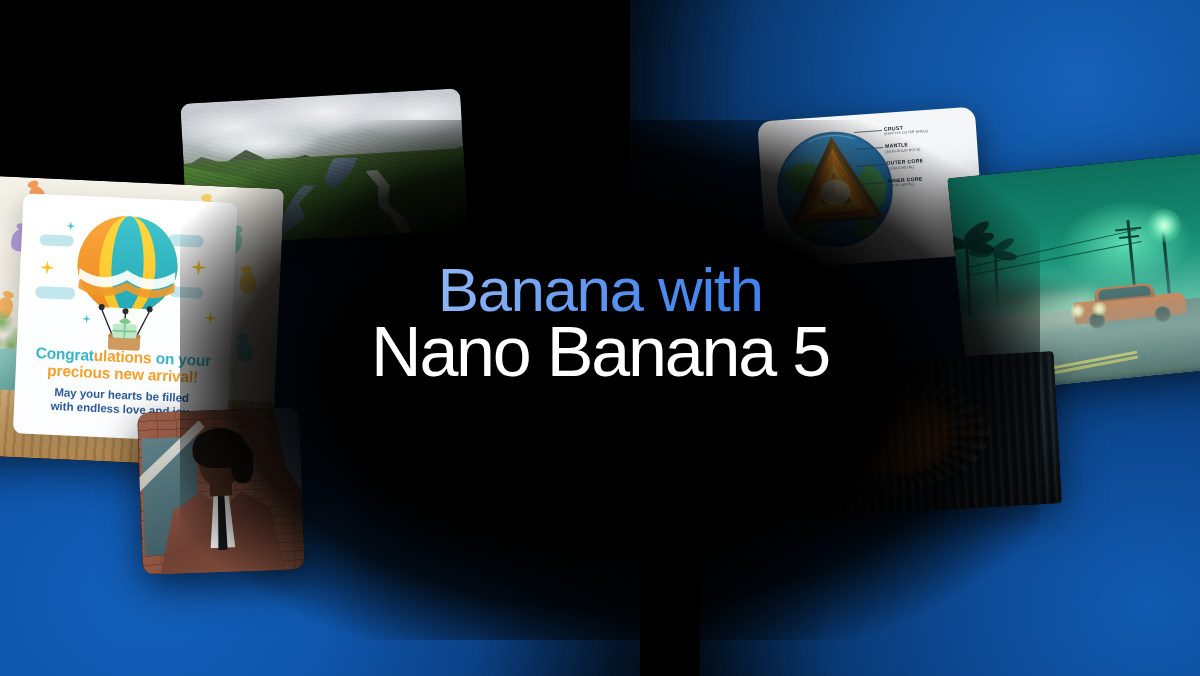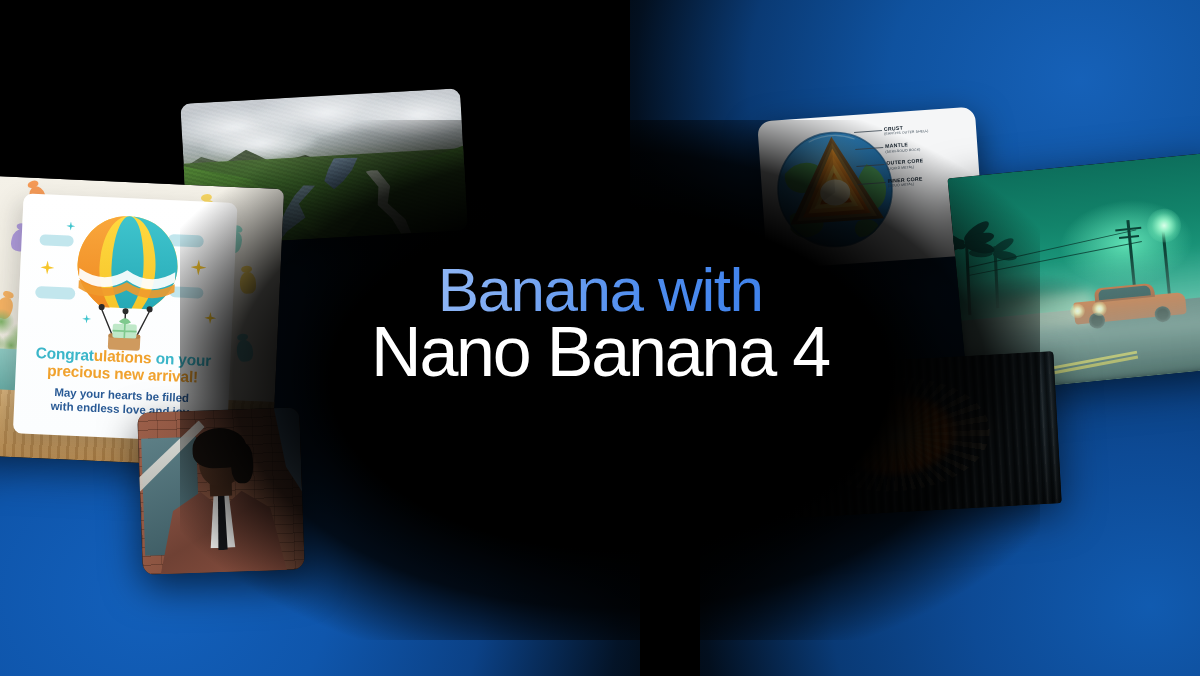--- a/index.html
+++ b/index.html
@@ -680,16 +680,16 @@
     <div class="fl-bloom"></div>
     <div class="fl-petals"></div>
     <div class="fl-flutes"></div>
     <div class="fl-vign"></div>
   </div>
 
   <div class="glow" id="glow-center" style="z-index:35;"></div>
 
   <div id="headline">
     <span id="headline-line1">Banana with</span>
-    <span id="headline-line2">Nano Banana 4</span>
+    <span id="headline-line2">Nano Banana 5</span>
   </div>
 
 </div>
 
 </body></html>

